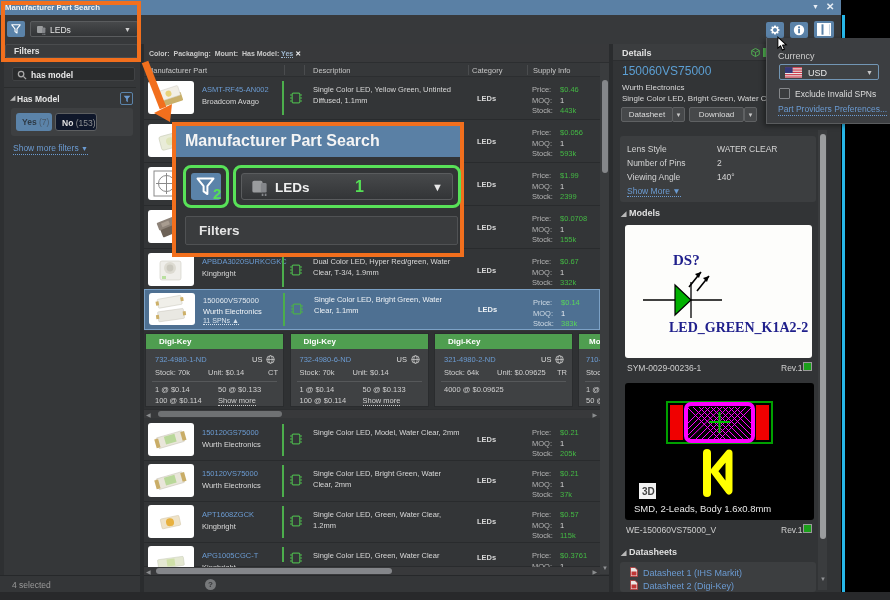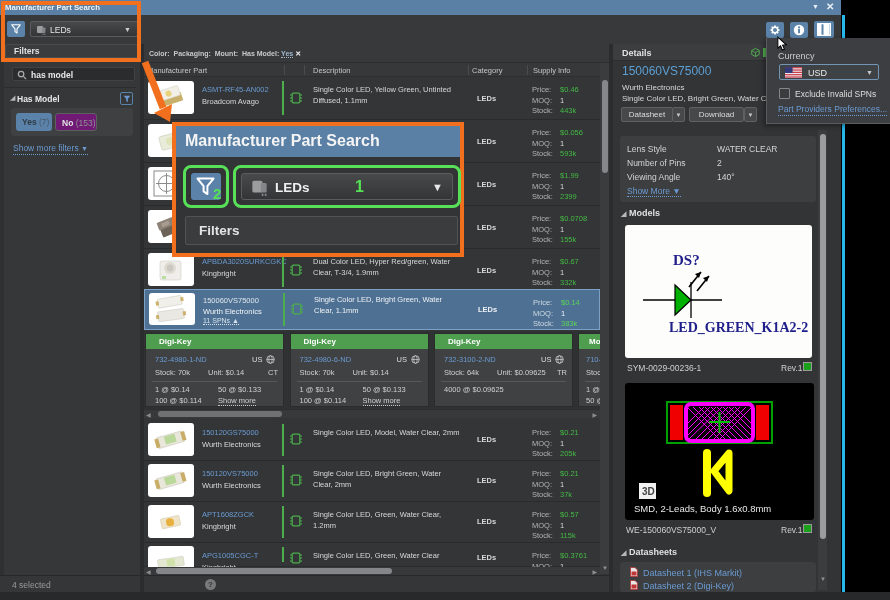--- a/index.html
+++ b/index.html
@@ -367,21 +367,21 @@
     <div class="abs" style="left:9px;top:36px;">1 @ $0.14</div>
         <div class="abs" style="left:72px;top:36px;">50 @ $0.133</div>
     <div class="abs" style="left:9px;top:47px;">100 @ $0.114</div>
     <div class="abs" style="left:72px;top:47px;border-bottom:1px dotted #c8c8c8;">Show more</div>
   </div>
 </div>
 
 <div class="card" style="left:434px;top:333px;">
   <div class="chead">Digi-Key</div>
   <div class="cbody">
-    <div class="abs" style="left:9px;top:6px;color:#6b9bd2;">732-3100-2-ND</div>
+    <div class="abs" style="left:9px;top:6px;color:#6b9bd2;">321-4980-2-ND</div>
     <div class="abs" style="left:106px;top:6px;color:#dcdcdc;">US</div>
     <div class="abs" style="left:120px;top:6px;"><svg width="9" height="9" viewBox="0 0 10 10">
             <circle cx="5" cy="5" r="4.2" fill="none" stroke="#cfcfcf" stroke-width="0.9"></circle>
             <ellipse cx="5" cy="5" rx="1.9" ry="4.2" fill="none" stroke="#cfcfcf" stroke-width="0.8"></ellipse>
             <line x1="0.8" y1="5" x2="9.2" y2="5" stroke="#cfcfcf" stroke-width="0.8"></line>
           </svg></div>
     <div class="abs" style="left:9px;top:19px;">Stock: 64k</div>
     <div class="abs" style="left:62px;top:19px;">Unit: $0.09625</div>
     <div class="abs" style="left:122px;top:19px;">TR</div>
     <div class="abs" style="left:6px;top:32px;right:6px;height:1px;background:#56585a;"></div>
@@ -578,21 +578,21 @@
 <div class="abs" style="left:17px;top:94px;font-size:8.5px;font-weight:bold;color:#e8e8e8;white-space:nowrap;">Has Model</div>
 <div class="abs" style="left:120px;top:92px;width:13px;height:13px;border:1px solid #5b83a9;border-radius:2px;">
   <svg class="abs" style="left:2px;top:2px;" width="8" height="8" viewBox="0 0 10 10">
         <path d="M0.8 0.8 H9.2 L6 4.8 V9 L4 7.6 V4.8 Z" fill="#6b9bd2"></path>
       </svg>
 </div>
 <div class="abs" style="left:11px;top:108px;width:122px;height:28px;background:#3e4042;border-radius:3px;"></div>
 <div class="abs" style="left:16px;top:113px;width:36px;height:18px;background:#5b83a9;border-radius:3px;">
   <div class="abs" style="left:6px;top:4px;font-size:8.5px;font-weight:bold;color:#2e3a45;white-space:nowrap;">Yes <span style="font-weight:normal;color:#48596a;">(7)</span></div>
 </div>
-<div class="abs" style="left:55px;top:113px;width:42px;height:18px;background:#701a75;border:1px solid #5d5f61;border-radius:3px;">
+<div class="abs" style="left:55px;top:113px;width:42px;height:18px;background:#0f172a;border:1px solid #5d5f61;border-radius:3px;">
   <div class="abs" style="left:6px;top:4px;font-size:8.5px;font-weight:bold;color:#e0e0e0;white-space:nowrap;">No <span style="font-weight:normal;color:#8f9193;">(153)</span></div>
 </div>
 <div class="abs" style="left:13px;top:143px;font-size:8.5px;color:#6b9bd2;border-bottom:1px dotted #6b9bd2;padding-bottom:1px;white-space:nowrap;">Show more filters <span style="font-size:7px;">▼</span></div>
 
 <div class="abs" style="left:0;top:15px;width:4px;height:560px;background:#2e3032;"></div>
 
 <div class="abs" style="left:766px;top:38px;width:124px;height:86px;background:#3c3e41;border-left:1px solid #5a5c5e;border-bottom:1px solid #5a5c5e;box-shadow:-2px 2px 5px rgba(0,0,0,0.4);">
   <div class="abs" style="left:11px;top:13px;font-size:9px;color:#cccccc;">Currency</div>
   <div class="abs" style="left:12px;top:26px;width:100px;height:16px;background:#3f4244;border:1px solid #7296b4;border-radius:2px;">
     <svg class="abs" style="left:5px;top:2px;" width="17" height="11" viewBox="0 0 19 12">

